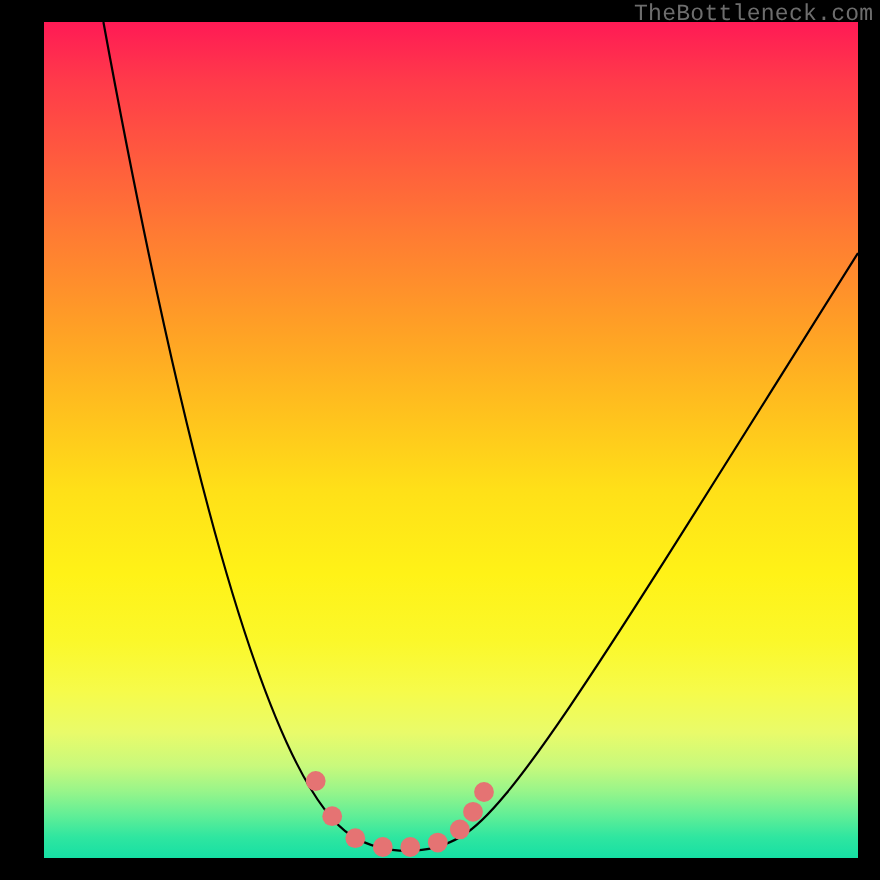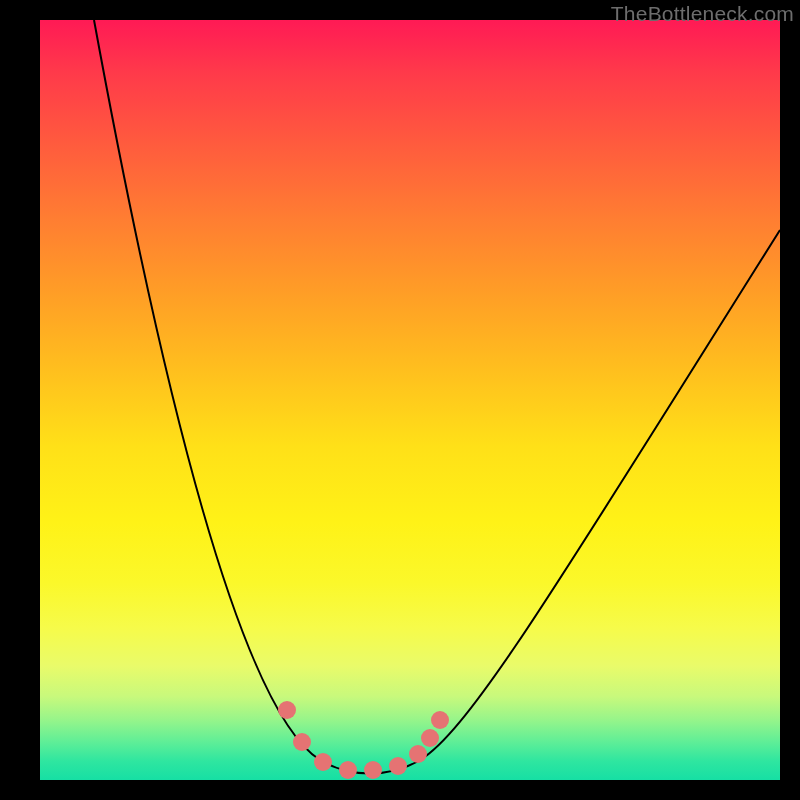--- a/index.html
+++ b/index.html
@@ -45,20 +45,21 @@
   .watermark {
     position: absolute;
     top: 2px;
     right: 6px;
     color: #6d6d6d;
     font-size: 21px;
     font-weight: 400;
     letter-spacing: 0.2px;
     z-index: 10;
     user-select: none;
+    font-family: Liberation Mono, monospace;
   }
   svg.curve {
     position: absolute;
     left: 0;
     top: 0;
     width: 740px;
     height: 760px;
     overflow: visible;
   }
 </style>

